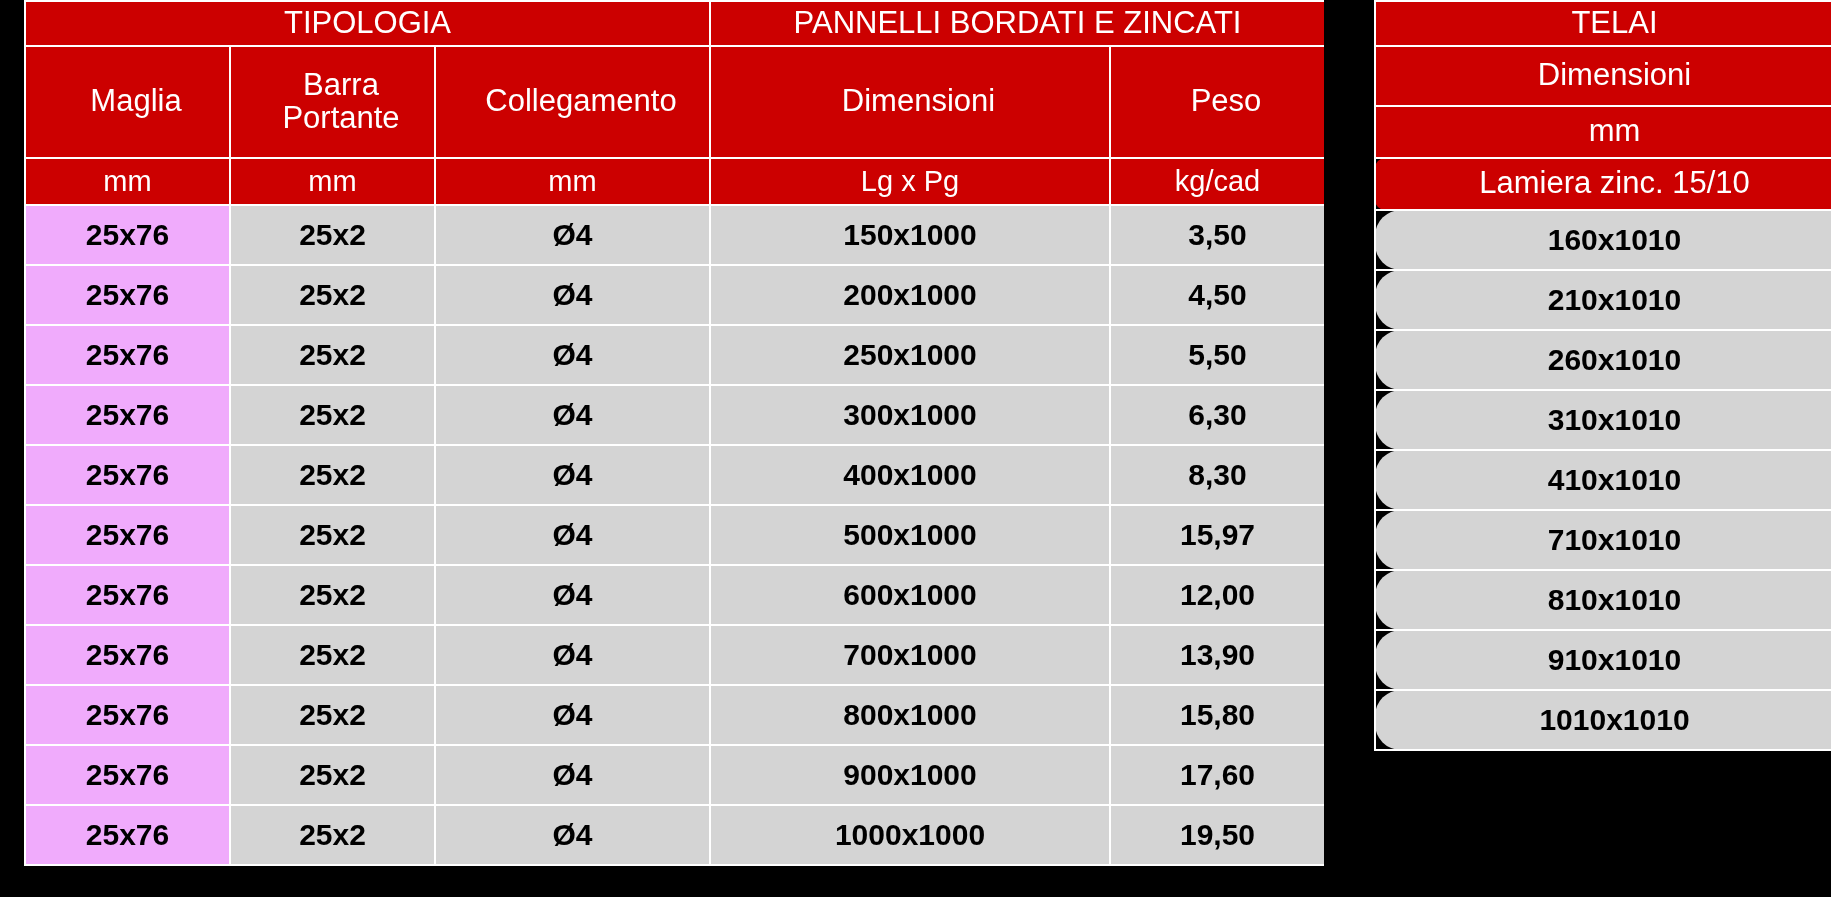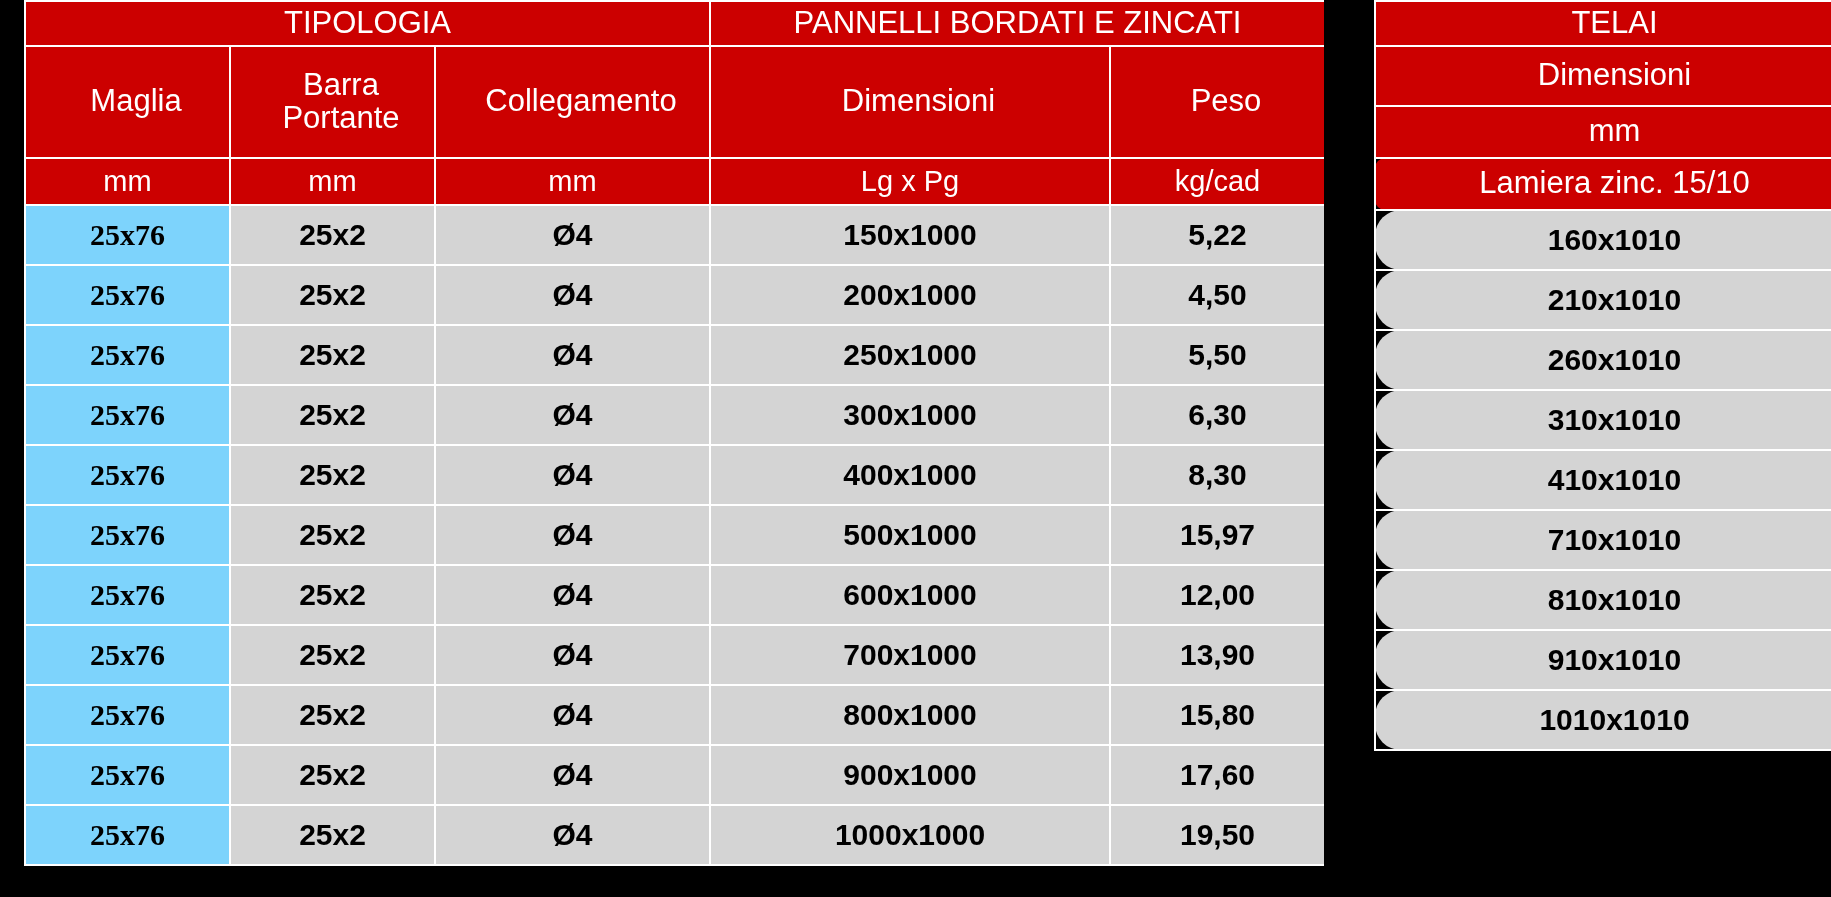--- a/index.html
+++ b/index.html
@@ -74,22 +74,21 @@
   }
   .data-cell {
     background: #d4d4d4;
     color: #000000;
     font-weight: bold;
     font-size: 30px;
     height: 60px;
     padding: 2px 4px;
   }
   .data-cell.shade {
-    background: #7dd3fc;
-    font-family: Liberation Serif, serif;
+    background: #f0abfc;
   }
   .col-maglia { width: 205px; }
   .col-barra  { width: 205px; }
   .col-coll   { width: 275px; }
   .col-dim    { width: 400px; }
   .col-peso   { width: 215px; }
   .right-block .data-cell { height: 60px; border-radius: 26px; }
   .r-hdr-dim { height: 60px; }
   .r-hdr-mm  { height: 52px; }
   .r-hdr-lam { height: 52px; border-radius: 10px; }
@@ -127,21 +126,21 @@
           <th class="hdr-unit">Lg x Pg</th>
           <th class="hdr-unit">kg/cad</th>
         </tr>
       </thead>
       <tbody>
         <tr>
           <td class="data-cell shade">25x76</td>
           <td class="data-cell">25x2</td>
           <td class="data-cell">Ø4</td>
           <td class="data-cell">150x1000</td>
-          <td class="data-cell">5,22</td>
+          <td class="data-cell">3,50</td>
         </tr>
         <tr>
           <td class="data-cell shade">25x76</td>
           <td class="data-cell">25x2</td>
           <td class="data-cell">Ø4</td>
           <td class="data-cell">200x1000</td>
           <td class="data-cell">4,50</td>
         </tr>
         <tr>
           <td class="data-cell shade">25x76</td>

